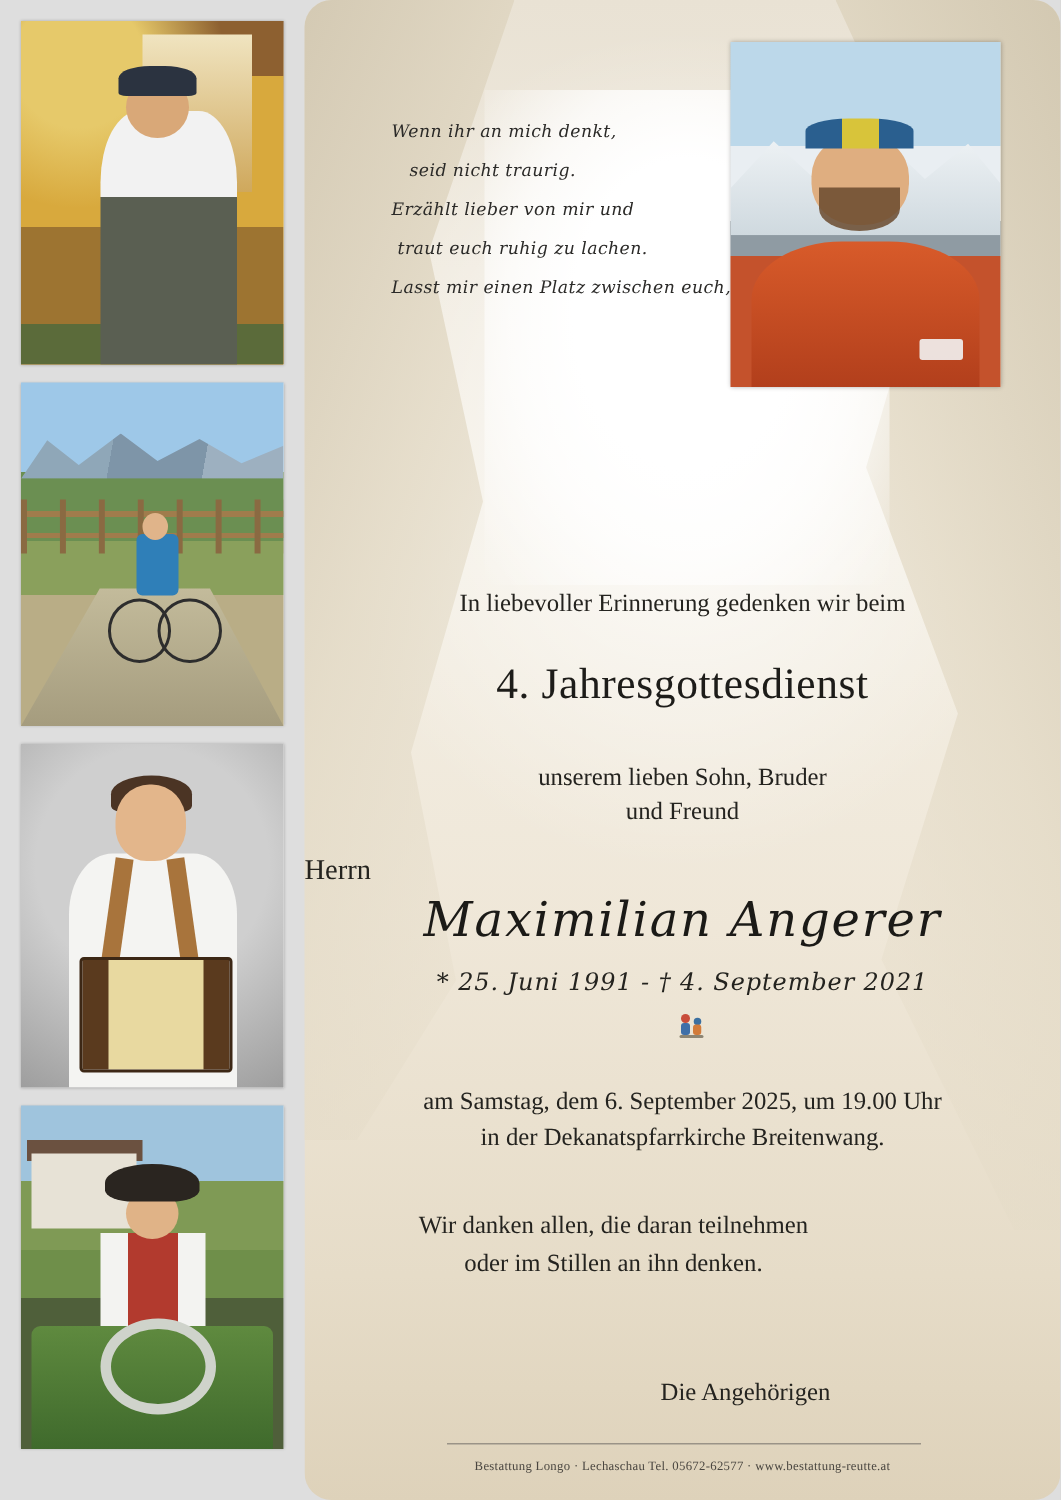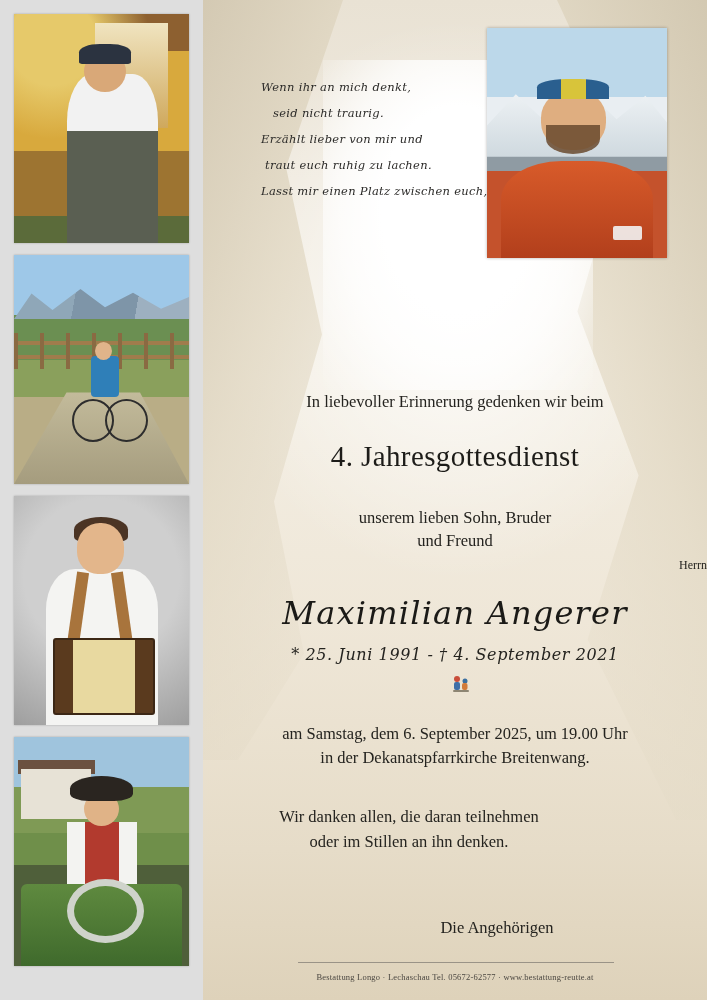--- a/index.html
+++ b/index.html
@@ -100,20 +100,21 @@
   .card {
     position: absolute;
     left: 203px;
     top: 0;
     width: 504px;
     height: 1000px;
     background:
       radial-gradient(ellipse 70% 40% at 50% 30%, rgba(255,255,255,0.85) 0%, rgba(255,255,255,0) 70%),
       linear-gradient(180deg, #e9e2d4 0%, #efe9dd 18%, #f3eee3 38%, #efe7d8 62%, #e6dcc8 85%, #ded2ba 100%);
     overflow: hidden;
+    border-radius: 18px;
   }
   
   .card .rock-left {
     position:absolute; left:-10px; top:0; width:150px; height:760px;
     background: linear-gradient(110deg, #cfc4ac 0%, #e3dac6 45%, rgba(240,234,221,0) 100%);
     opacity:0.85;
     clip-path: polygon(0 0, 100% 0, 62% 22%, 86% 44%, 54% 66%, 74% 86%, 30% 100%, 0 100%);
   }
   .card .rock-right {
     position:absolute; right:-20px; top:0; width:170px; height:820px;
@@ -168,22 +169,22 @@
   }
   .service-title {
     position:absolute; left:0; top:440px; width:504px;
     text-align:center; font-size:29px; color:#1d1c19; letter-spacing:0.4px;
   }
   .rel1 {
     position:absolute; left:0; top:506px; width:504px;
     text-align:center; font-size:16.5px; line-height:23px; color:#24231f;
   }
   .rel2 {
-    position:absolute; left:0; top:558px; width:504px;
-    text-align:right; font-size:12px; color:#24231f;
+    position:absolute; left:0; top:570px; width:504px;
+    text-align:left; font-size:19px; color:#24231f;
   }
   .name {
     position:absolute; left:0; top:594px; width:504px;
     text-align:center;
     font-family: "DejaVu Serif", serif;
     font-style: italic;
     font-size: 32px;
     color:#1b1a17;
     letter-spacing: 1.2px;
   }

